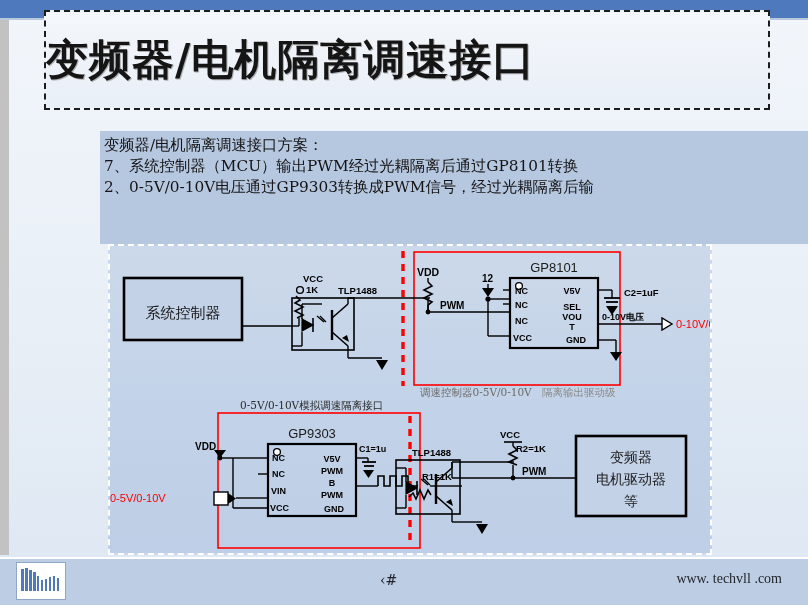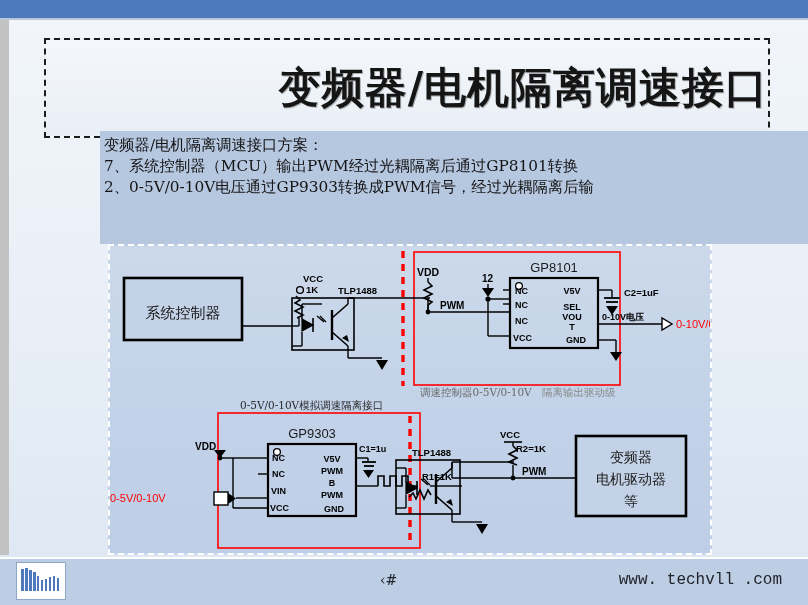--- a/index.html
+++ b/index.html
@@ -27,25 +27,25 @@
     background: #b9c8dd;
   }
   
   .left-strip {
     position: absolute; left: 0; top: 20px;
     width: 9px; height: 535px;
     background: #c2c2c2;
   }
   
   .title-box {
-    position: absolute; left: 44px; top: 38px;
+    position: absolute; left: 44px; top: 10px;
     width: 726px; height: 100px;
     border: 2px dashed #1c1c1c;
     background: linear-gradient(180deg,#f4f7fb 0%, #e9eff7 100%);
-    display: flex; align-items: center; justify-content: flex-end;
+    display: flex; align-items: center; justify-content: flex-start;
   }
   .title-text {
     font-family: "DejaVu Serif", "Liberation Serif", serif;
     font-size: 42px;
     font-weight: 700;
     color: #151515;
     letter-spacing: 1px;
     text-shadow: 1px 1px 0 rgba(120,120,120,.55);
     white-space: nowrap;
   }
@@ -85,22 +85,22 @@
     border: 1px solid #8ea6c8;
     overflow: hidden;
   }
   .footer-page {
     position: absolute; left: 380px; top: 572px;
     font-size: 14px; color: #21252b;
     font-family: "DejaVu Serif","Liberation Serif",serif;
   }
   .footer-url {
     position: absolute; right: 26px; top: 571px;
-    font-size: 16px; color: #21252b;
-    font-family: Liberation Mono, monospace;
+    font-size: 14px; color: #21252b;
+    font-family: Liberation Serif, serif;
   }
   .lbl { font-family: "Liberation Sans", sans-serif; font-weight: bold; }
 </style>
 </head>
 <body>
 
 <div class="slide">
 
   <div class="top-band"></div>
   <div class="top-band-edge"></div>

